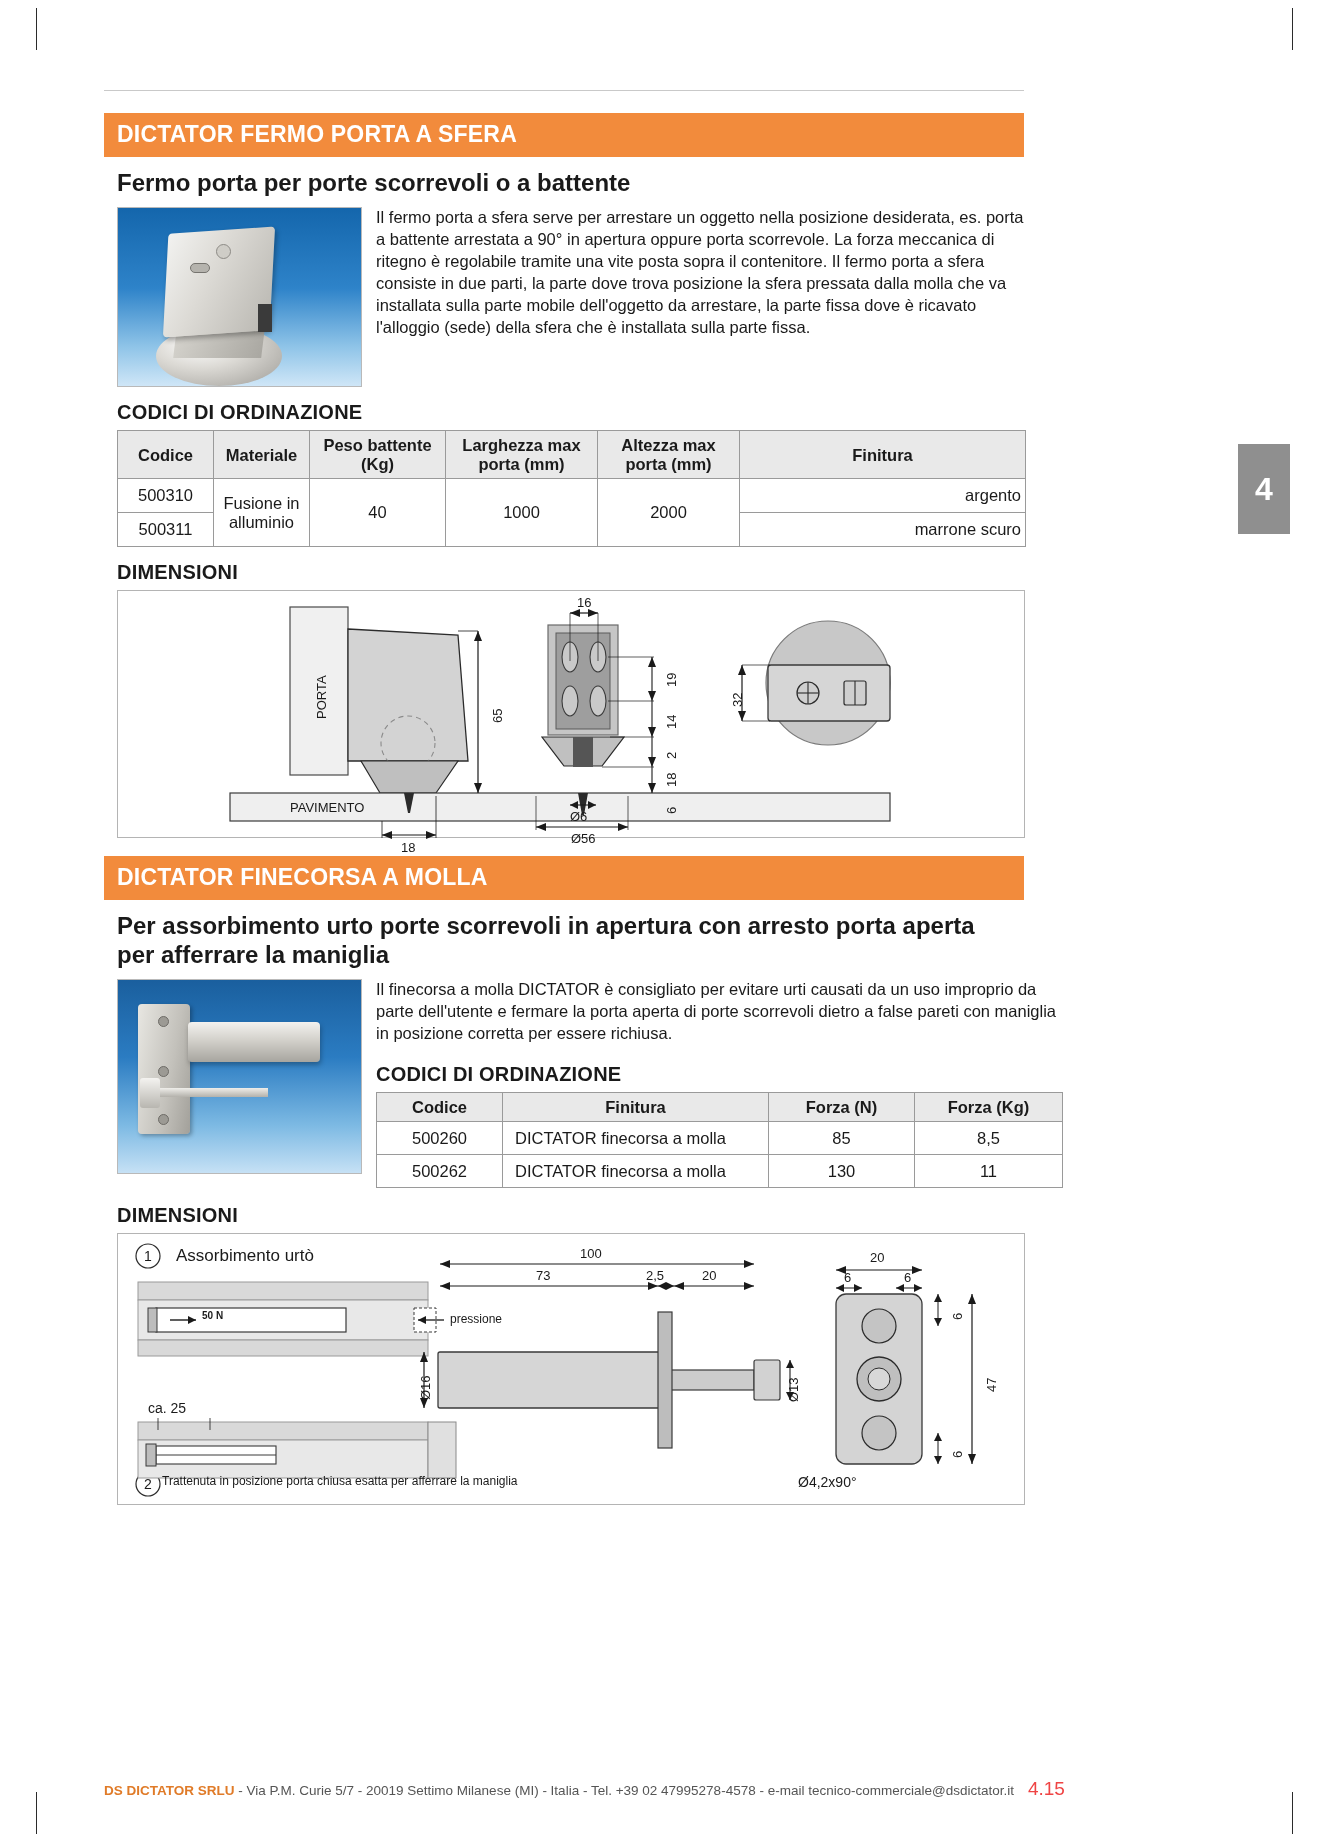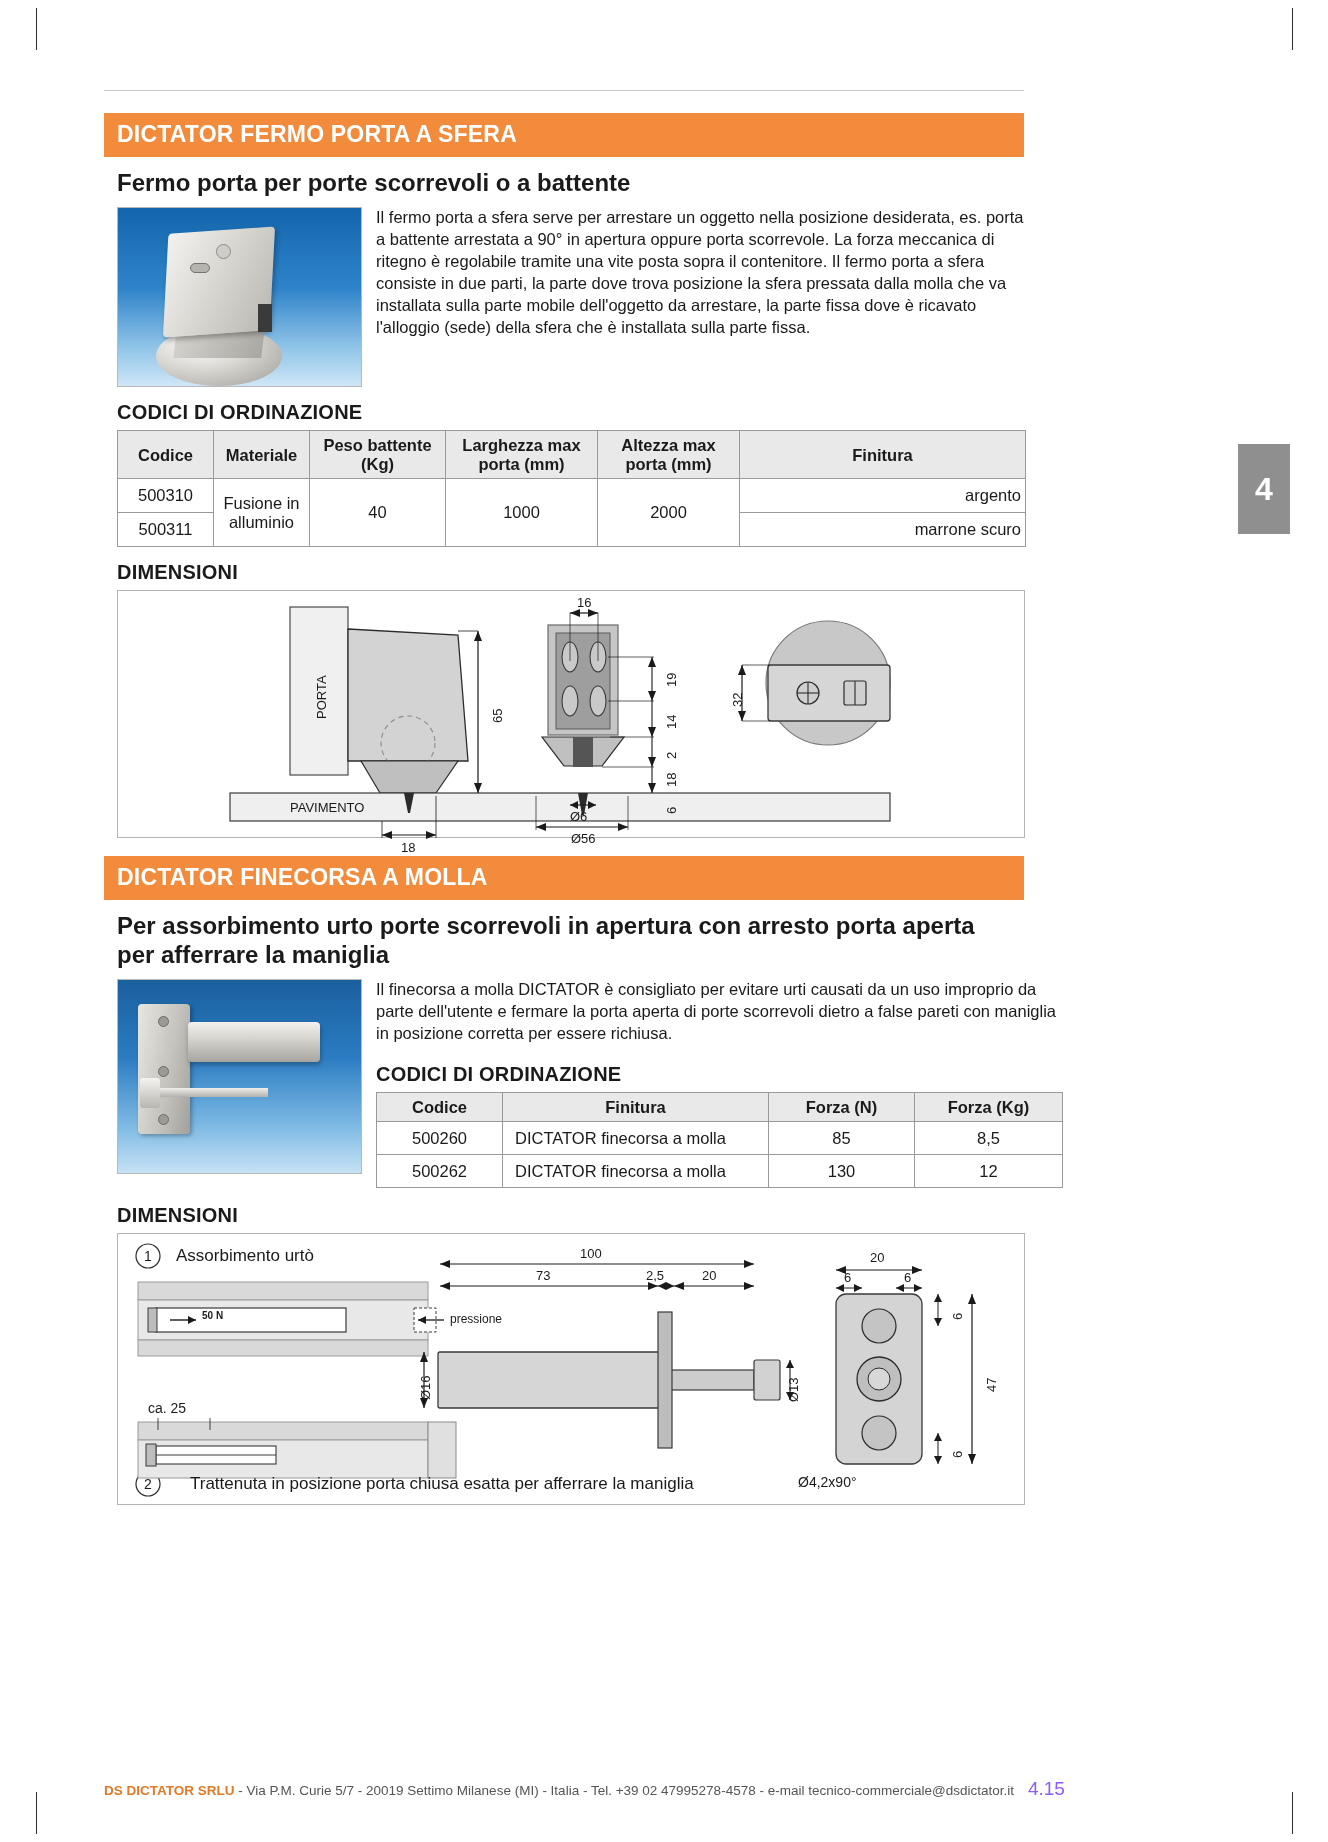--- a/index.html
+++ b/index.html
@@ -216,21 +216,21 @@
 
   
   .footer {
     position:absolute;
     left:104px; bottom:42px;
     width:1120px;
     font-size:13.5px;
     color:#555555;
   }
   .footer .brand { color:#e07b28; font-weight:bold; }
-  .footer .pageno { color:#8b5cf6; font-size:19px; margin-left:14px; }
+  .footer .pageno { color:#ef4444; font-size:19px; margin-left:14px; }
 
   .flexrow { display:flex; }
   .col-left-img { flex:0 0 245px; }
   .col-right { margin-left:14px; flex:1; }
 </style>
 </head>
 <body>
 
 <div class="crop crop-v" style="left:36px; top:8px;"></div>
 <div class="crop crop-v" style="left:1292px; top:8px;"></div>
@@ -433,21 +433,21 @@
           <tr>
             <td class="code-cell">500260</td>
             <td class="forn">DICTATOR finecorsa a molla</td>
             <td>85</td>
             <td>8,5</td>
           </tr>
           <tr>
             <td class="code-cell">500262</td>
             <td class="forn">DICTATOR finecorsa a molla</td>
             <td>130</td>
-            <td>12</td>
+            <td>11</td>
           </tr>
         </tbody>
       </table>
     </div>
   </div>
 
   <div class="sec-label" style="margin-top:16px;">DIMENSIONI</div>
 
   <div class="draw-frame" id="draw2">
     <svg width="908" height="272" viewBox="0 0 908 272">
@@ -529,21 +529,21 @@
       <polygon points="820,199 816,207 824,207" fill="#1a1a1a"></polygon>
       <polygon points="820,230 816,222 824,222" fill="#1a1a1a"></polygon>
       <line x1="854" y1="60" x2="854" y2="230" stroke="#1a1a1a" stroke-width="1.2"></line>
       <polygon points="854,60 850,70 858,70" fill="#1a1a1a"></polygon>
       <polygon points="854,230 850,220 858,220" fill="#1a1a1a"></polygon>
     </svg>
 
     <span class="dim-txt" style="left:26px; top:14px; font-size:14px;">1</span>
     <span class="dim-txt" style="left:26px; top:242px; font-size:14px;">2</span>
     <span class="dim-txt" style="left:58px; top:12px; font-size:17px;">Assorbimento urtò</span>
-    <span class="dim-txt" style="left:72px; top:240px; font-size:17px;text-align:right;">Trattenuta in posizione porta chiusa esatta per afferrare la maniglia</span>
+    <span class="dim-txt" style="left:44px; top:240px; font-size:12px;text-align:right;">Trattenuta in posizione porta chiusa esatta per afferrare la maniglia</span>
     <span class="dim-txt" style="left:84px; top:76px; font-size:10px; font-weight:bold;">50 N</span>
     <span class="dim-txt" style="left:332px; top:78px; font-size:12px;">pressione</span>
     <span class="dim-txt" style="left:30px; top:166px; font-size:14px;">ca. 25</span>
     <span class="dim-txt" style="left:462px; top:12px;">100</span>
     <span class="dim-txt" style="left:418px; top:34px;">73</span>
     <span class="dim-txt" style="left:528px; top:34px;">2,5</span>
     <span class="dim-txt" style="left:584px; top:34px;">20</span>
     <span class="dim-txt rot" style="left:300px; top:166px;">Ø16</span>
     <span class="dim-txt rot" style="left:668px; top:168px;">Ø13</span>
     <span class="dim-txt" style="left:752px; top:16px;">20</span>

